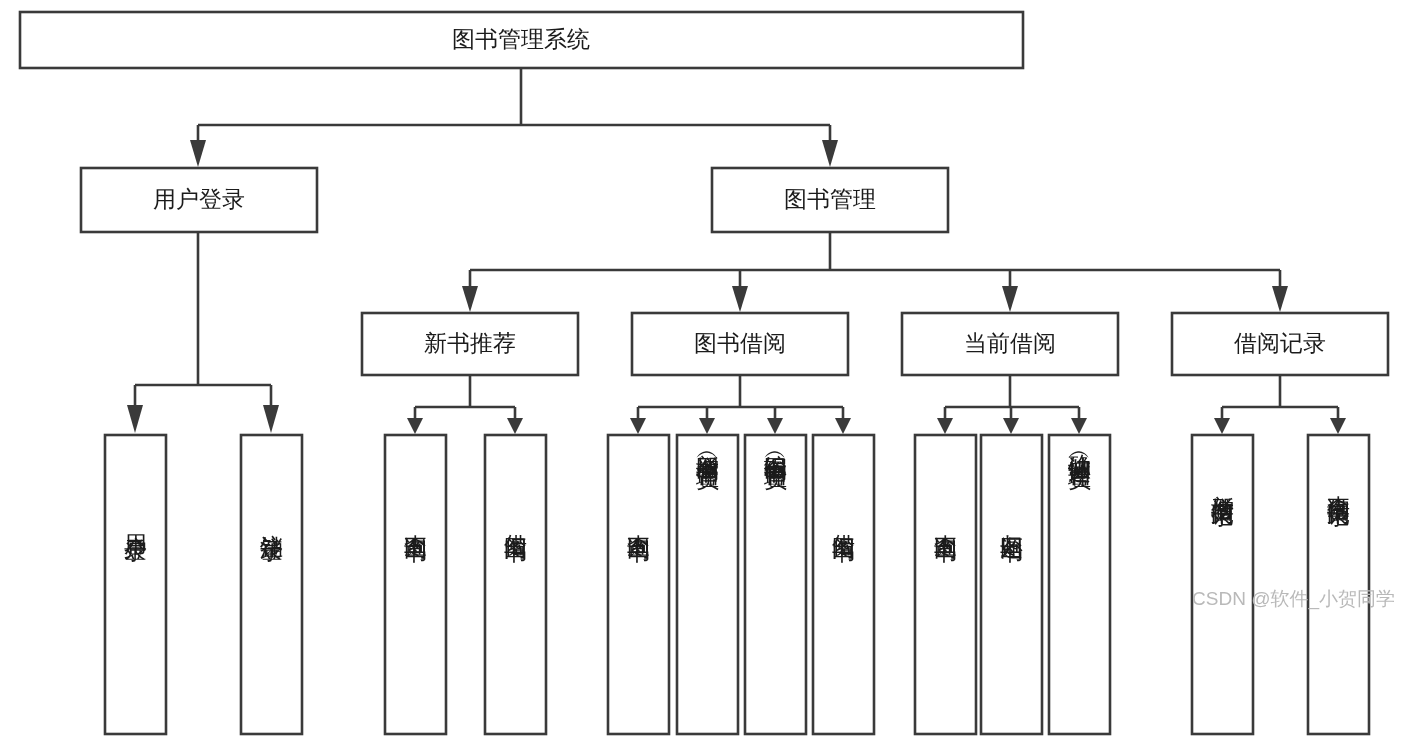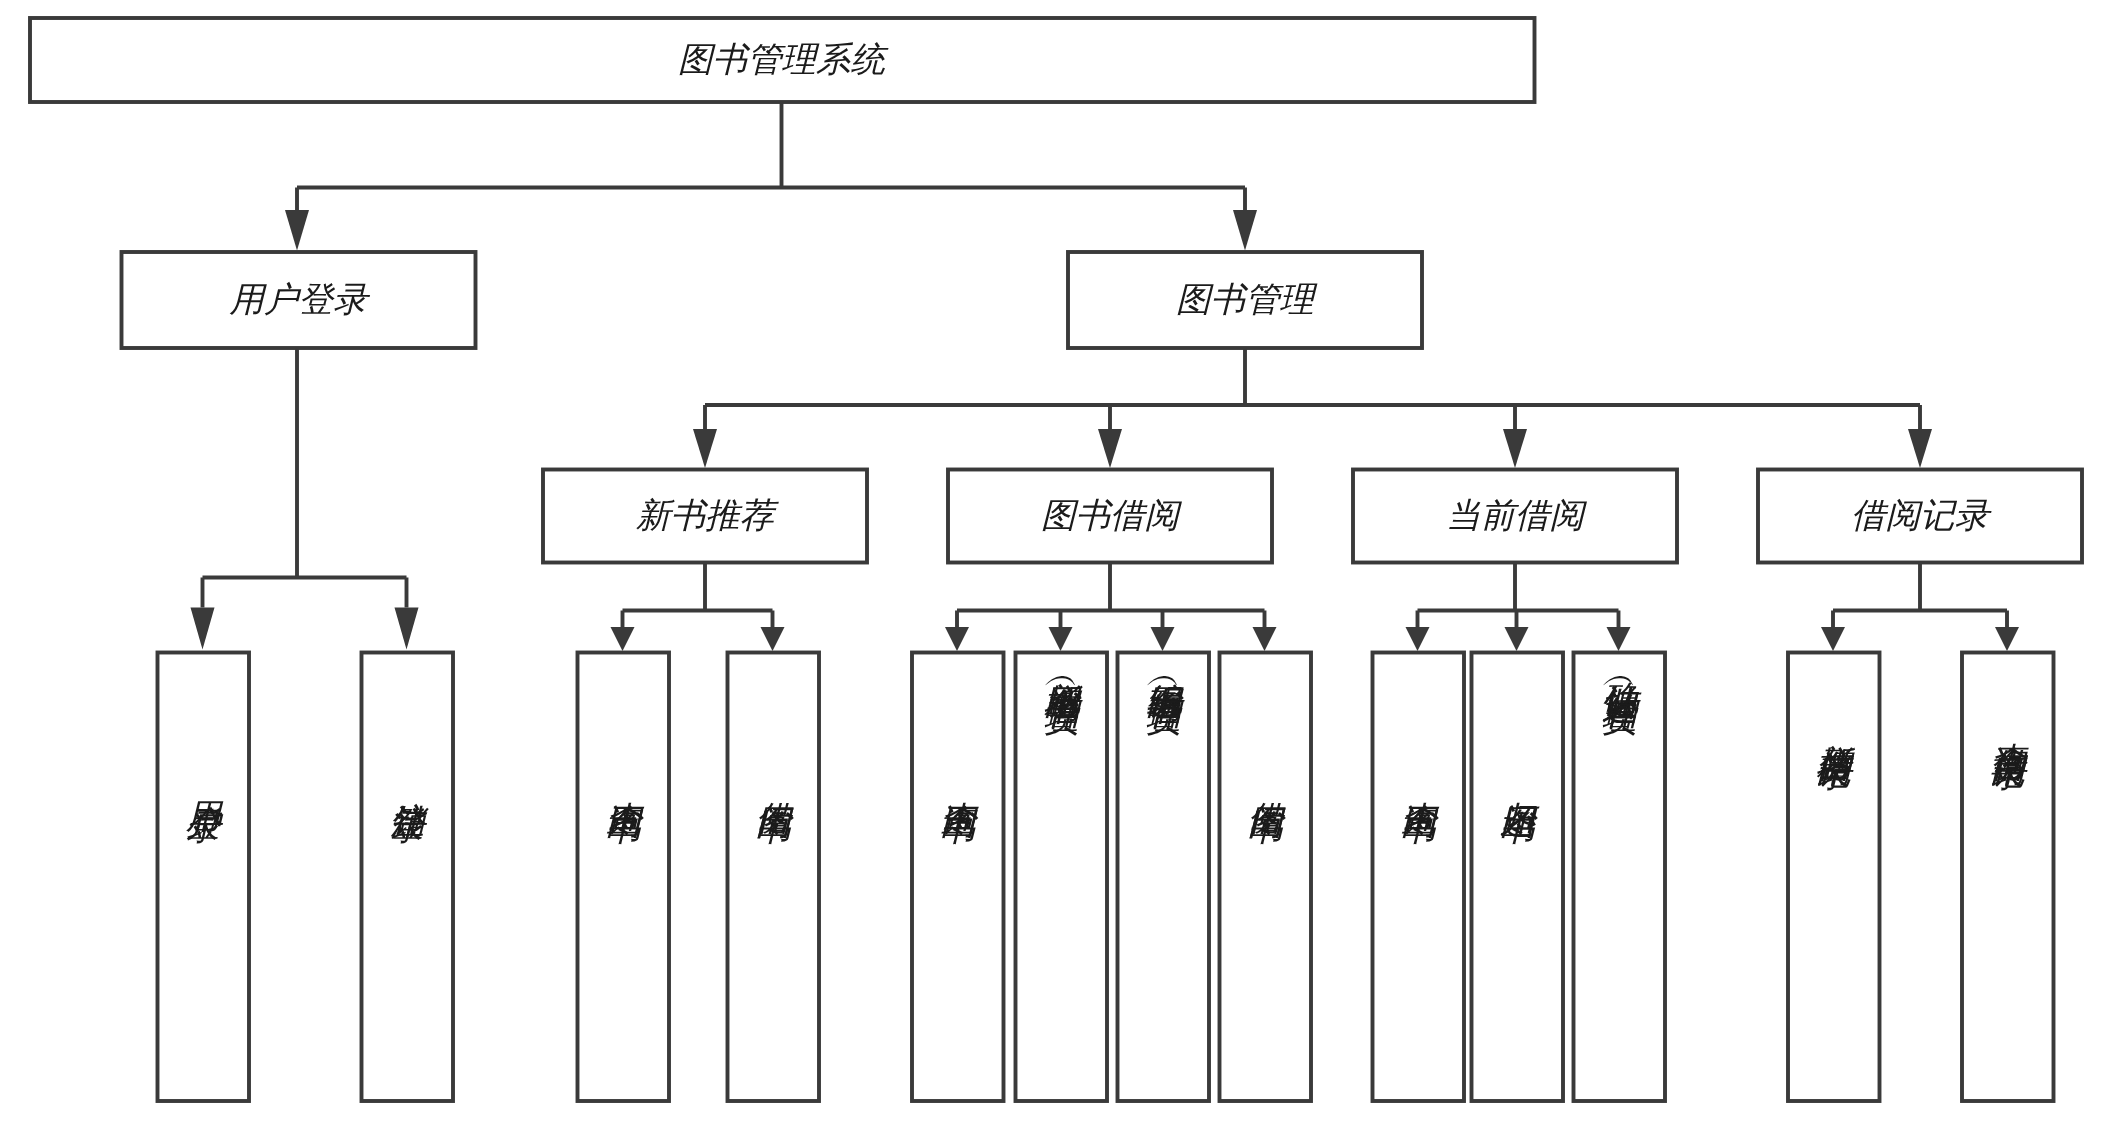--- a/index.html
+++ b/index.html
@@ -12,21 +12,20 @@
     height: 747px;
     font-family: "Liberation Sans", "DejaVu Sans", sans-serif;
     overflow: hidden;
     position: relative;
   }
   #diagram-root {
     position: absolute;
     left: 0; top: 0;
     width: 1405px;
     height: 618px;
-    font-style: italic;
   }
   svg.diagram {
     display: block;
     width: 1405px;
     height: 747px;
   }
   .node-box {
     fill: #ffffff;
     stroke: #3a3a3a;
     stroke-width: 2.6;
@@ -234,13 +233,14 @@
       <rect class="node-box" x="1192" y="435" width="61" height="299"></rect>
       <text class="leaf-label" x="1223" y="483">新增借阅记录</text>
     </g>
     <g>
       <rect class="node-box" x="1308" y="435" width="61" height="299"></rect>
       <text class="leaf-label" x="1339" y="483">查询借阅记录</text>
     </g>
 
   </svg>
 
+  <div class="watermark-text">CSDN @软件_小贺同学</div>
 </div>
 
 </body></html>

